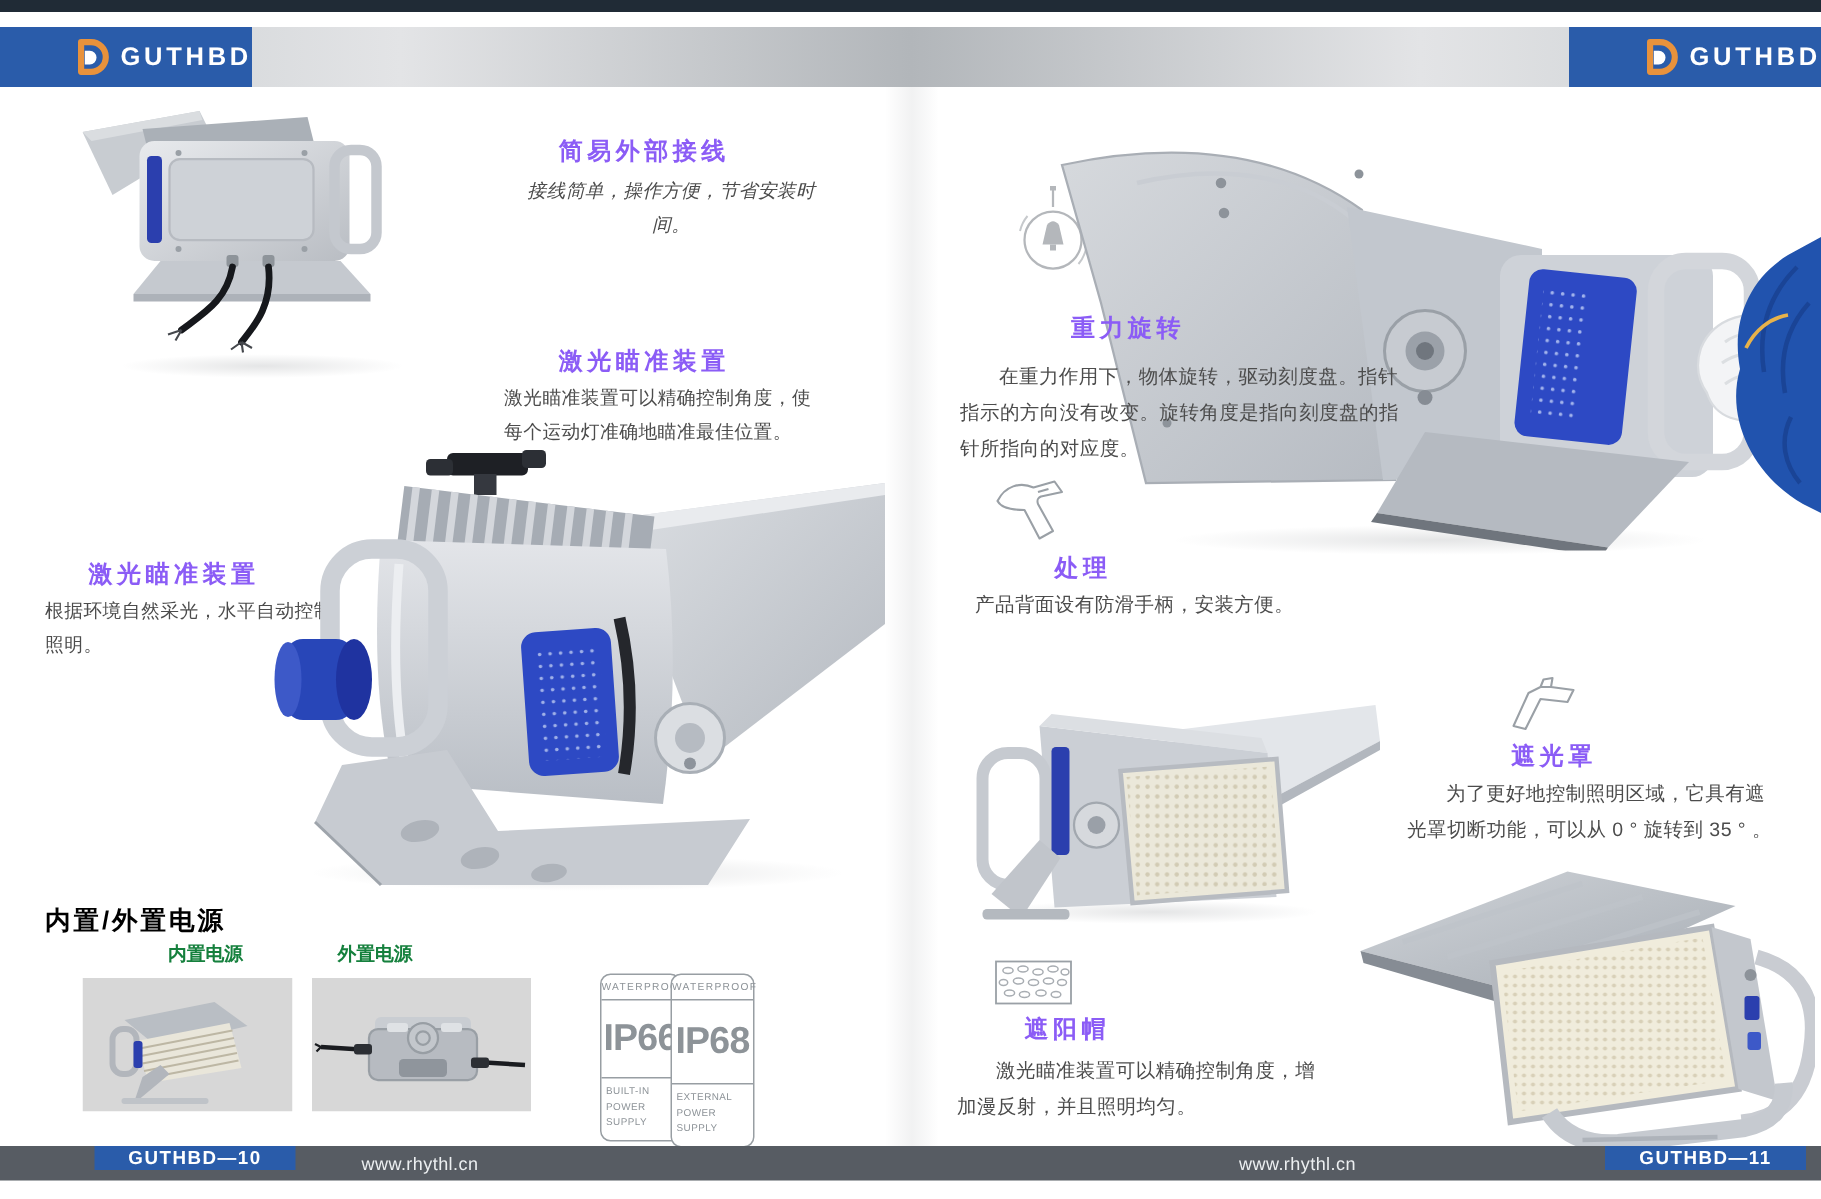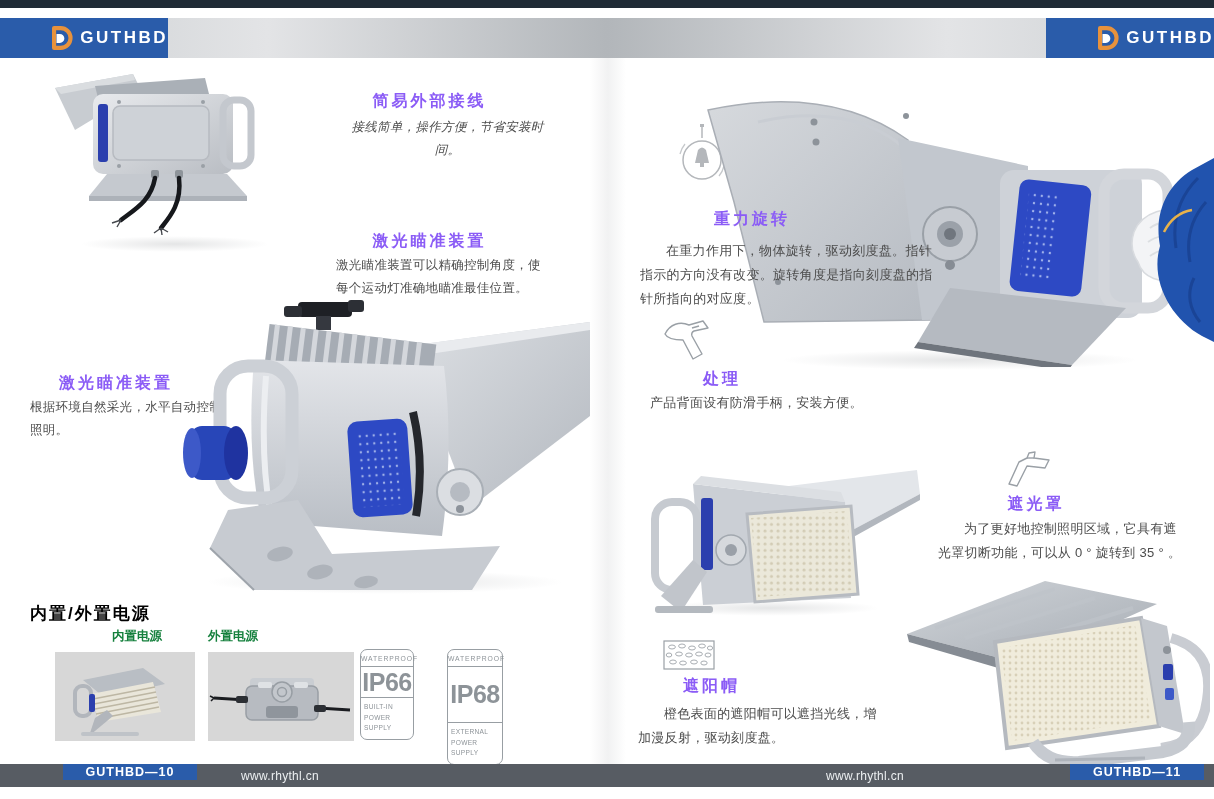--- a/index.html
+++ b/index.html
@@ -166,21 +166,21 @@
     </g>
     <path d="M58,214 L128,204 L162,258 L330,250 L302,294 L84,294 L40,252 Z" fill="#c7cbd1"></path>
     <ellipse cx="110" cy="258" rx="13" ry="7" fill="#aeb3ba" transform="rotate(-12 110 258)"></ellipse>
     <ellipse cx="150" cy="276" rx="13" ry="7" fill="#aeb3ba" transform="rotate(-12 150 276)"></ellipse>
     <ellipse cx="196" cy="286" rx="12" ry="6" fill="#aeb3ba" transform="rotate(-8 196 286)"></ellipse>
     <path d="M40,252 L84,294" stroke="#9ea4ab" stroke-width="2"></path>
   </svg>
 
   <div class="abs power-heading" style="left:30px;top:602px;">内置/外置电源</div>
   <div class="abs thumb-label" style="left:112px;top:628px;">内置电源</div>
-  <div class="abs thumb-label" style="left:208px;top:628px;">外置电源</div>
+  <div class="abs thumb-label" style="left:225px;top:628px;">外置电源</div>
 
   <svg class="abs" style="left:55px;top:652px;" width="140" height="89" viewBox="0 0 140 89">
     <rect width="140" height="89" fill="#d7d7d7"></rect>
     <polygon points="28,28 88,16 110,32 50,46" fill="#b9bec4"></polygon>
     <polygon points="36,42 98,30 106,60 44,70" fill="#e9e6da"></polygon>
     <g stroke="#bdb7a4" stroke-width="1.5">
       <line x1="38" y1="47" x2="100" y2="35"></line>
         <line x1="39" y1="52" x2="101" y2="40"></line>
       <line x1="40" y1="57" x2="102" y2="45"></line>
         <line x1="41" y1="62" x2="103" y2="50"></line>
@@ -201,21 +201,21 @@
     <rect x="50" y="30" width="14" height="6" rx="2" fill="#dfe2e5"></rect>
     <rect x="86" y="30" width="14" height="6" rx="2" fill="#dfe2e5"></rect>
     <rect x="58" y="54" width="32" height="12" rx="3" fill="#8f959c"></rect>
     <line x1="6" y1="46" x2="38" y2="48" stroke="#1a1c20" stroke-width="3"></line>
     <rect x="28" y="44" width="12" height="7" rx="2" fill="#2c2f34"></rect>
     <line x1="110" y1="56" x2="142" y2="58" stroke="#1a1c20" stroke-width="3"></line>
     <rect x="106" y="53" width="12" height="7" rx="2" fill="#2c2f34"></rect>
     <path d="M6,46 l-4,-2 M6,46 l-3,3" stroke="#1a1c20" stroke-width="1.5"></path>
   </svg>
 
-  <div class="abs ip-badge" style="left:360px;top:649px;width:54px;height:91px;">
+  <div class="abs ip-badge" style="left:400px;top:649px;width:54px;height:112px;">
     <div class="ip-head">WATERPROOF</div>
     <div class="ip-code">IP66</div>
     <div class="ip-foot">BUILT-IN POWER SUPPLY</div>
   </div>
   <div class="abs ip-badge" style="left:447px;top:649px;width:56px;height:116px;">
     <div class="ip-head">WATERPROOF</div>
     <div class="ip-code">IP68</div>
     <div class="ip-foot">EXTERNAL POWER SUPPLY</div>
   </div>
 
@@ -326,21 +326,21 @@
         <ellipse cx="26" cy="15" rx="3.4" ry="2"></ellipse>
       <ellipse cx="36" cy="14" rx="3.4" ry="2"></ellipse>
         <ellipse cx="45" cy="15" rx="3" ry="2"></ellipse>
       <ellipse cx="10" cy="22" rx="3.4" ry="2"></ellipse>
         <ellipse cx="20" cy="23" rx="3.4" ry="2"></ellipse>
       <ellipse cx="31" cy="22" rx="3.4" ry="2"></ellipse>
         <ellipse cx="41" cy="23" rx="3.2" ry="2"></ellipse>
     </g>
   </svg>
   <div class="abs sec-title left-al" style="left:663px;top:676px;width:110px;">遮阳帽</div>
-  <div class="abs sec-body r-body indent" style="left:638px;top:702px;width:250px;">橙色表面的遮阳帽可以遮挡光线，增加漫反射，驱动刻度盘。</div>
+  <div class="abs sec-body r-body indent" style="left:638px;top:702px;width:250px;">激光瞄准装置可以精确控制角度，增加漫反射，并且照明均匀。</div>
 
   <svg class="abs" style="left:905px;top:576px;" width="305" height="190" viewBox="0 0 305 190">
     <defs>
       <linearGradient id="pf-h" x1="0" y1="0" x2="1" y2="1">
           <stop offset="0" stop-color="#cfd3d8"></stop>
           <stop offset="1" stop-color="#a7adb4"></stop>
         </linearGradient>
       <pattern id="pf-dots" width="6" height="6" patternUnits="userSpaceOnUse">
           <circle cx="3" cy="3" r="1.4" fill="#d8d0b8"></circle>
         </pattern>

